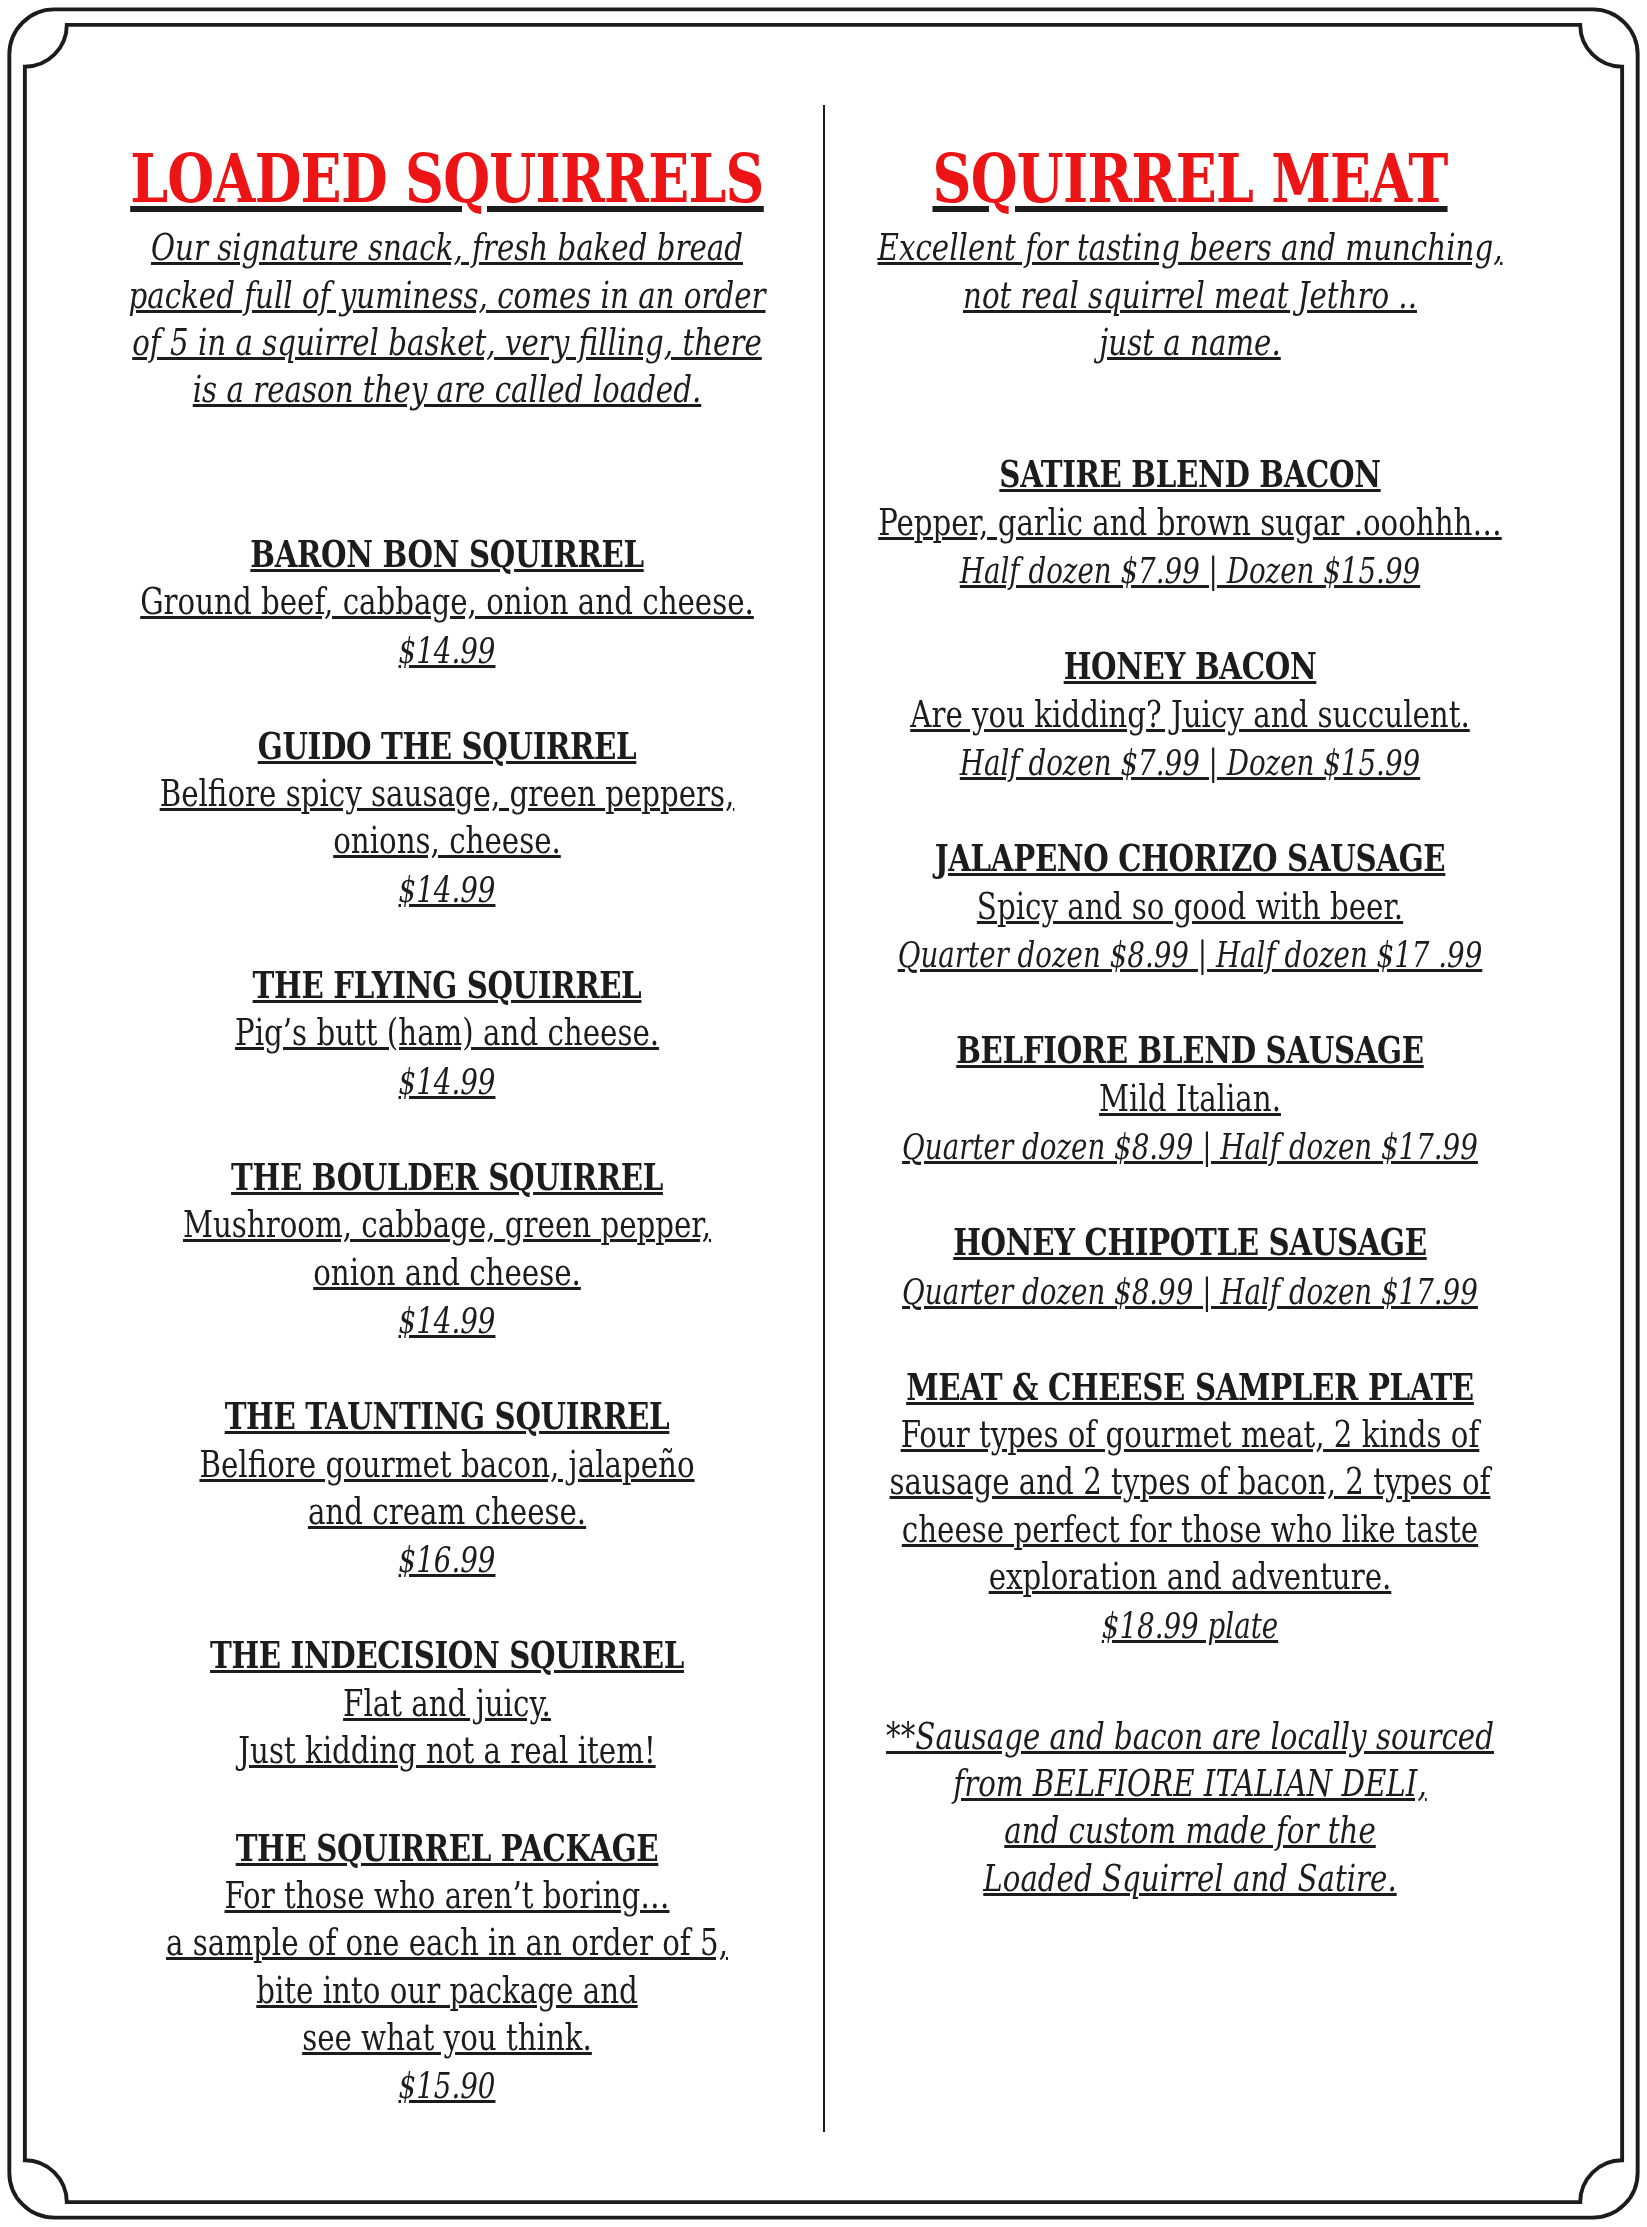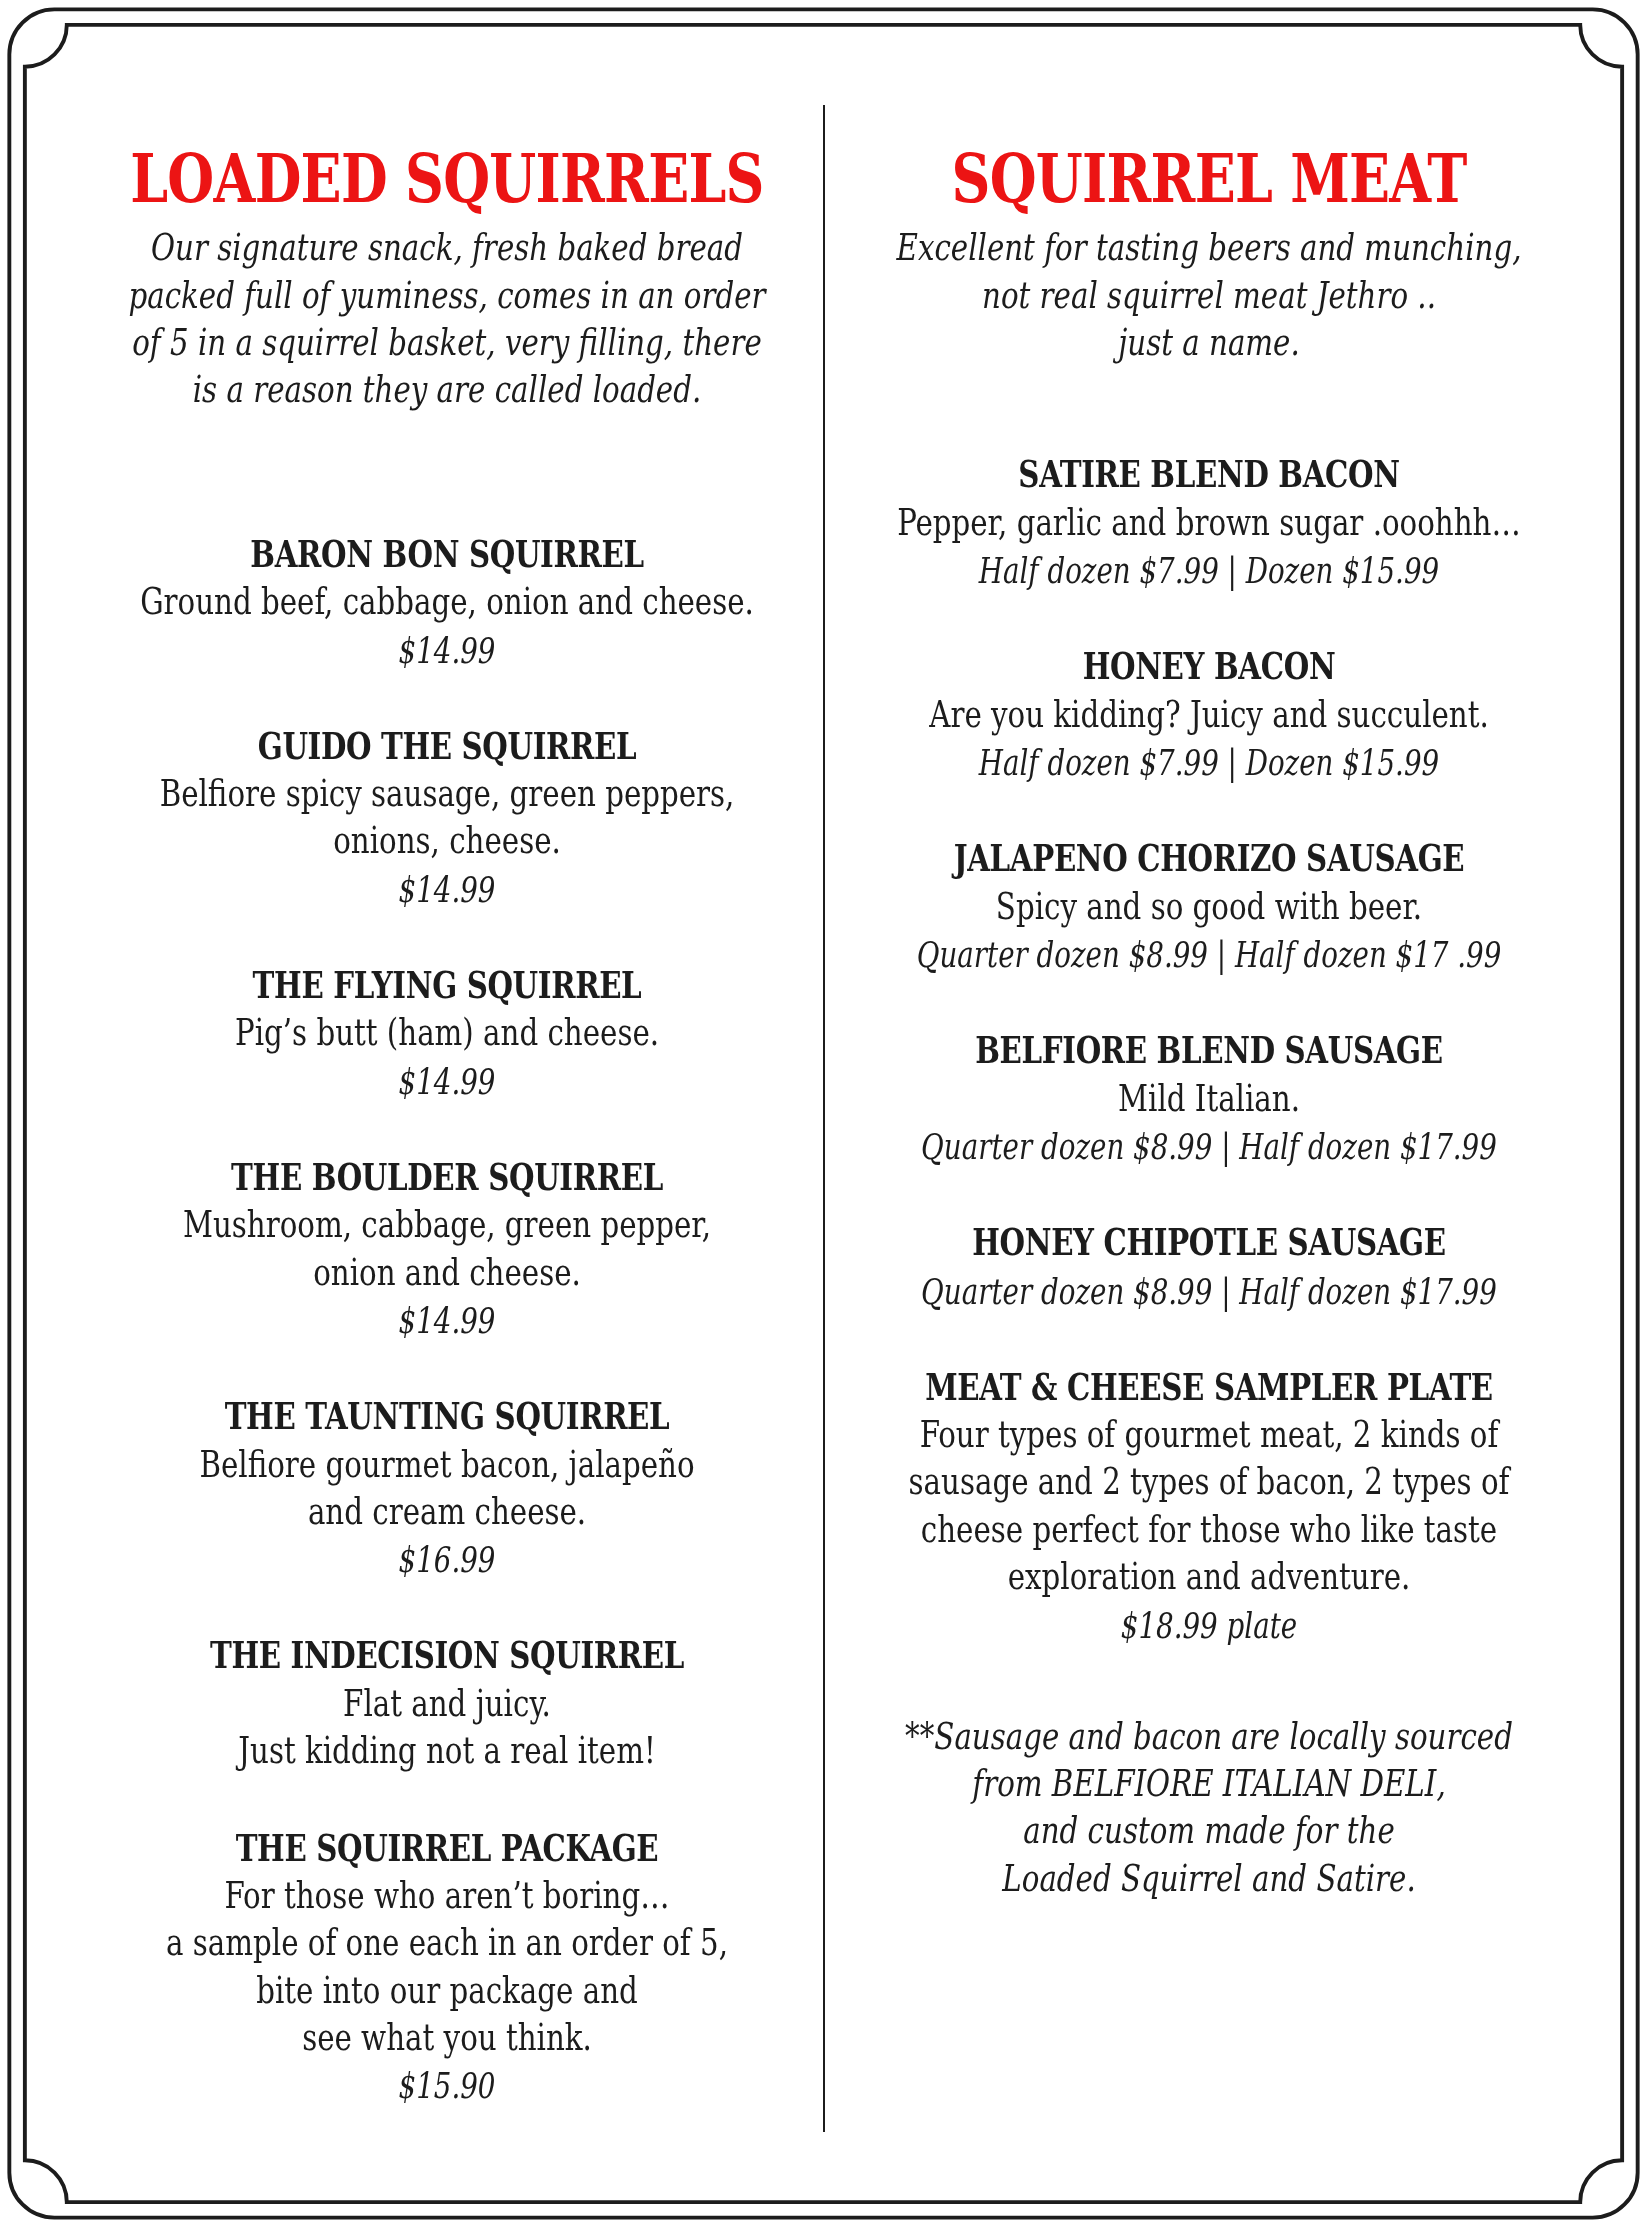--- a/index.html
+++ b/index.html
@@ -17,24 +17,25 @@
     position: absolute;
     left: 823px; top: 105px;
     width: 2.3px; height: 2027px;
     background: #1c1c1c;
   }
   .col {
     position: absolute;
     top: 144px;
     width: 746px;
     text-align: center;
+    text-decoration: underline;
   }
   .col-inner { transform: scaleX(0.88); transform-origin: 50% 0; }
   .col-left  { left: 74px;  }
-  .col-right { left: 836px; }
+  .col-right { left: 817px; }
   .menu-title {
     font-size: 68px;
     font-weight: bold;
     line-height: 1.0;
     letter-spacing: -0.8px;
     margin: 0 0 12.4px 0;
   }
   .intro {
     font-style: italic;
     font-size: 37px;

